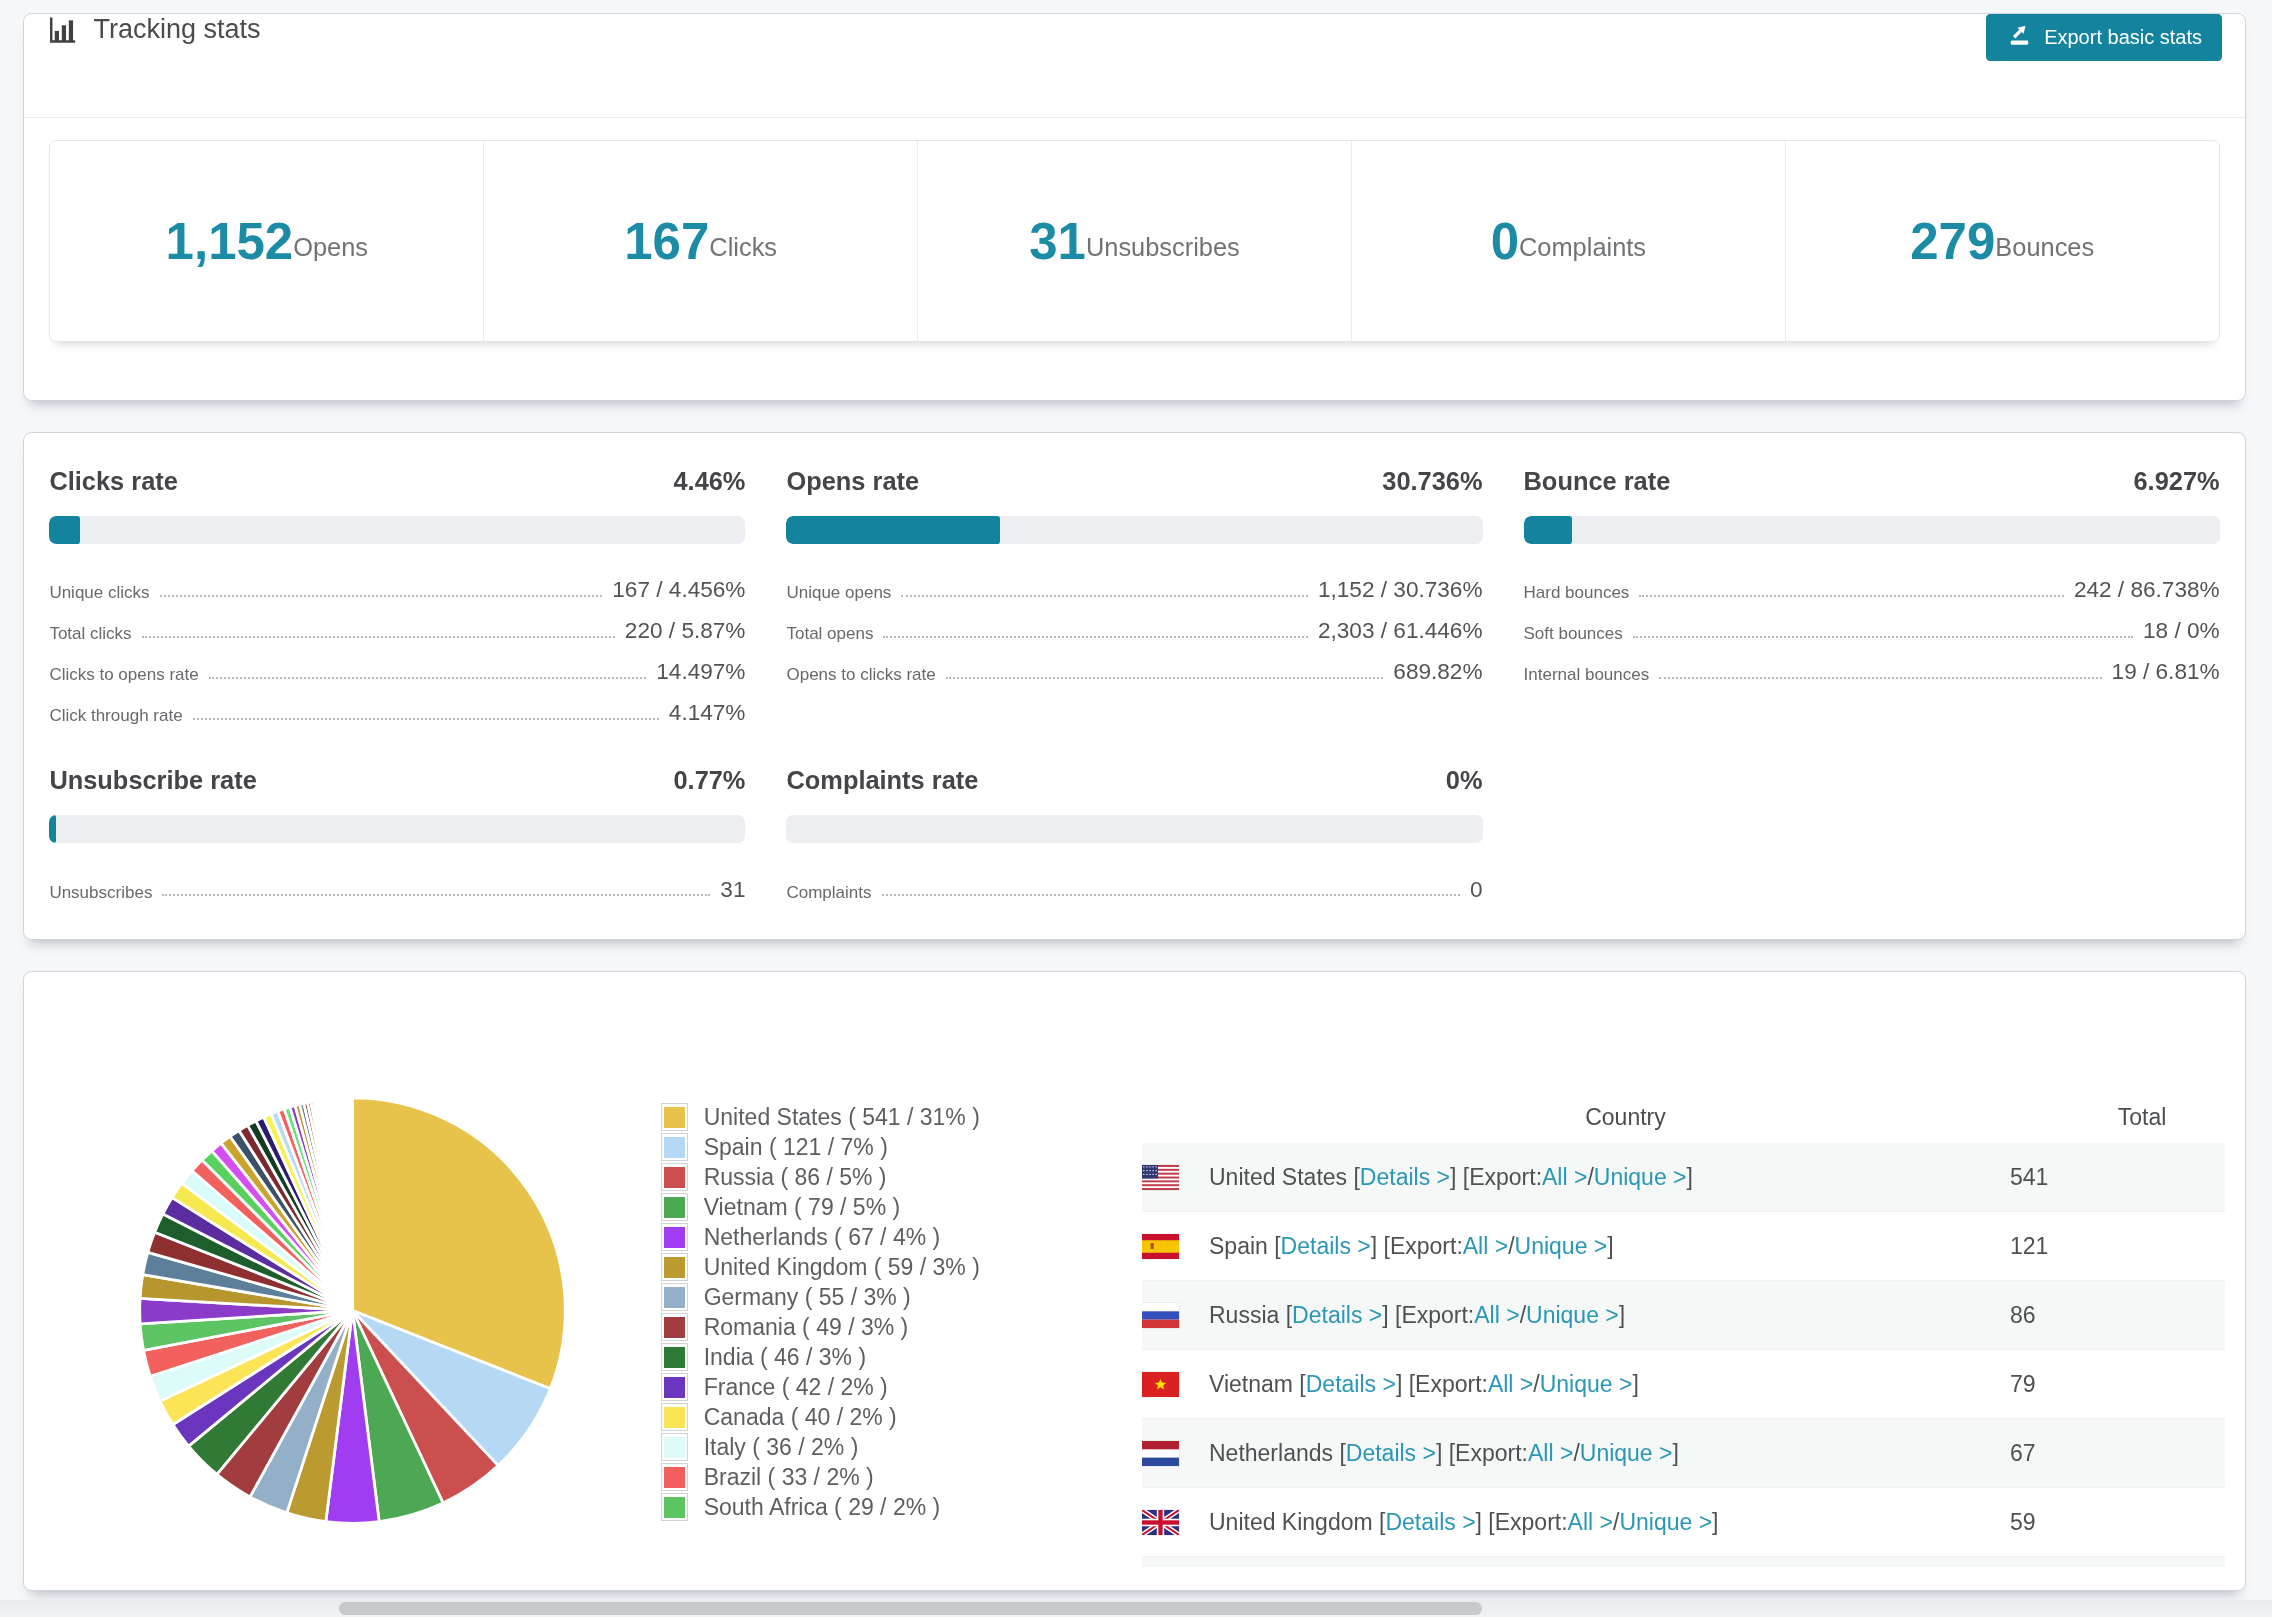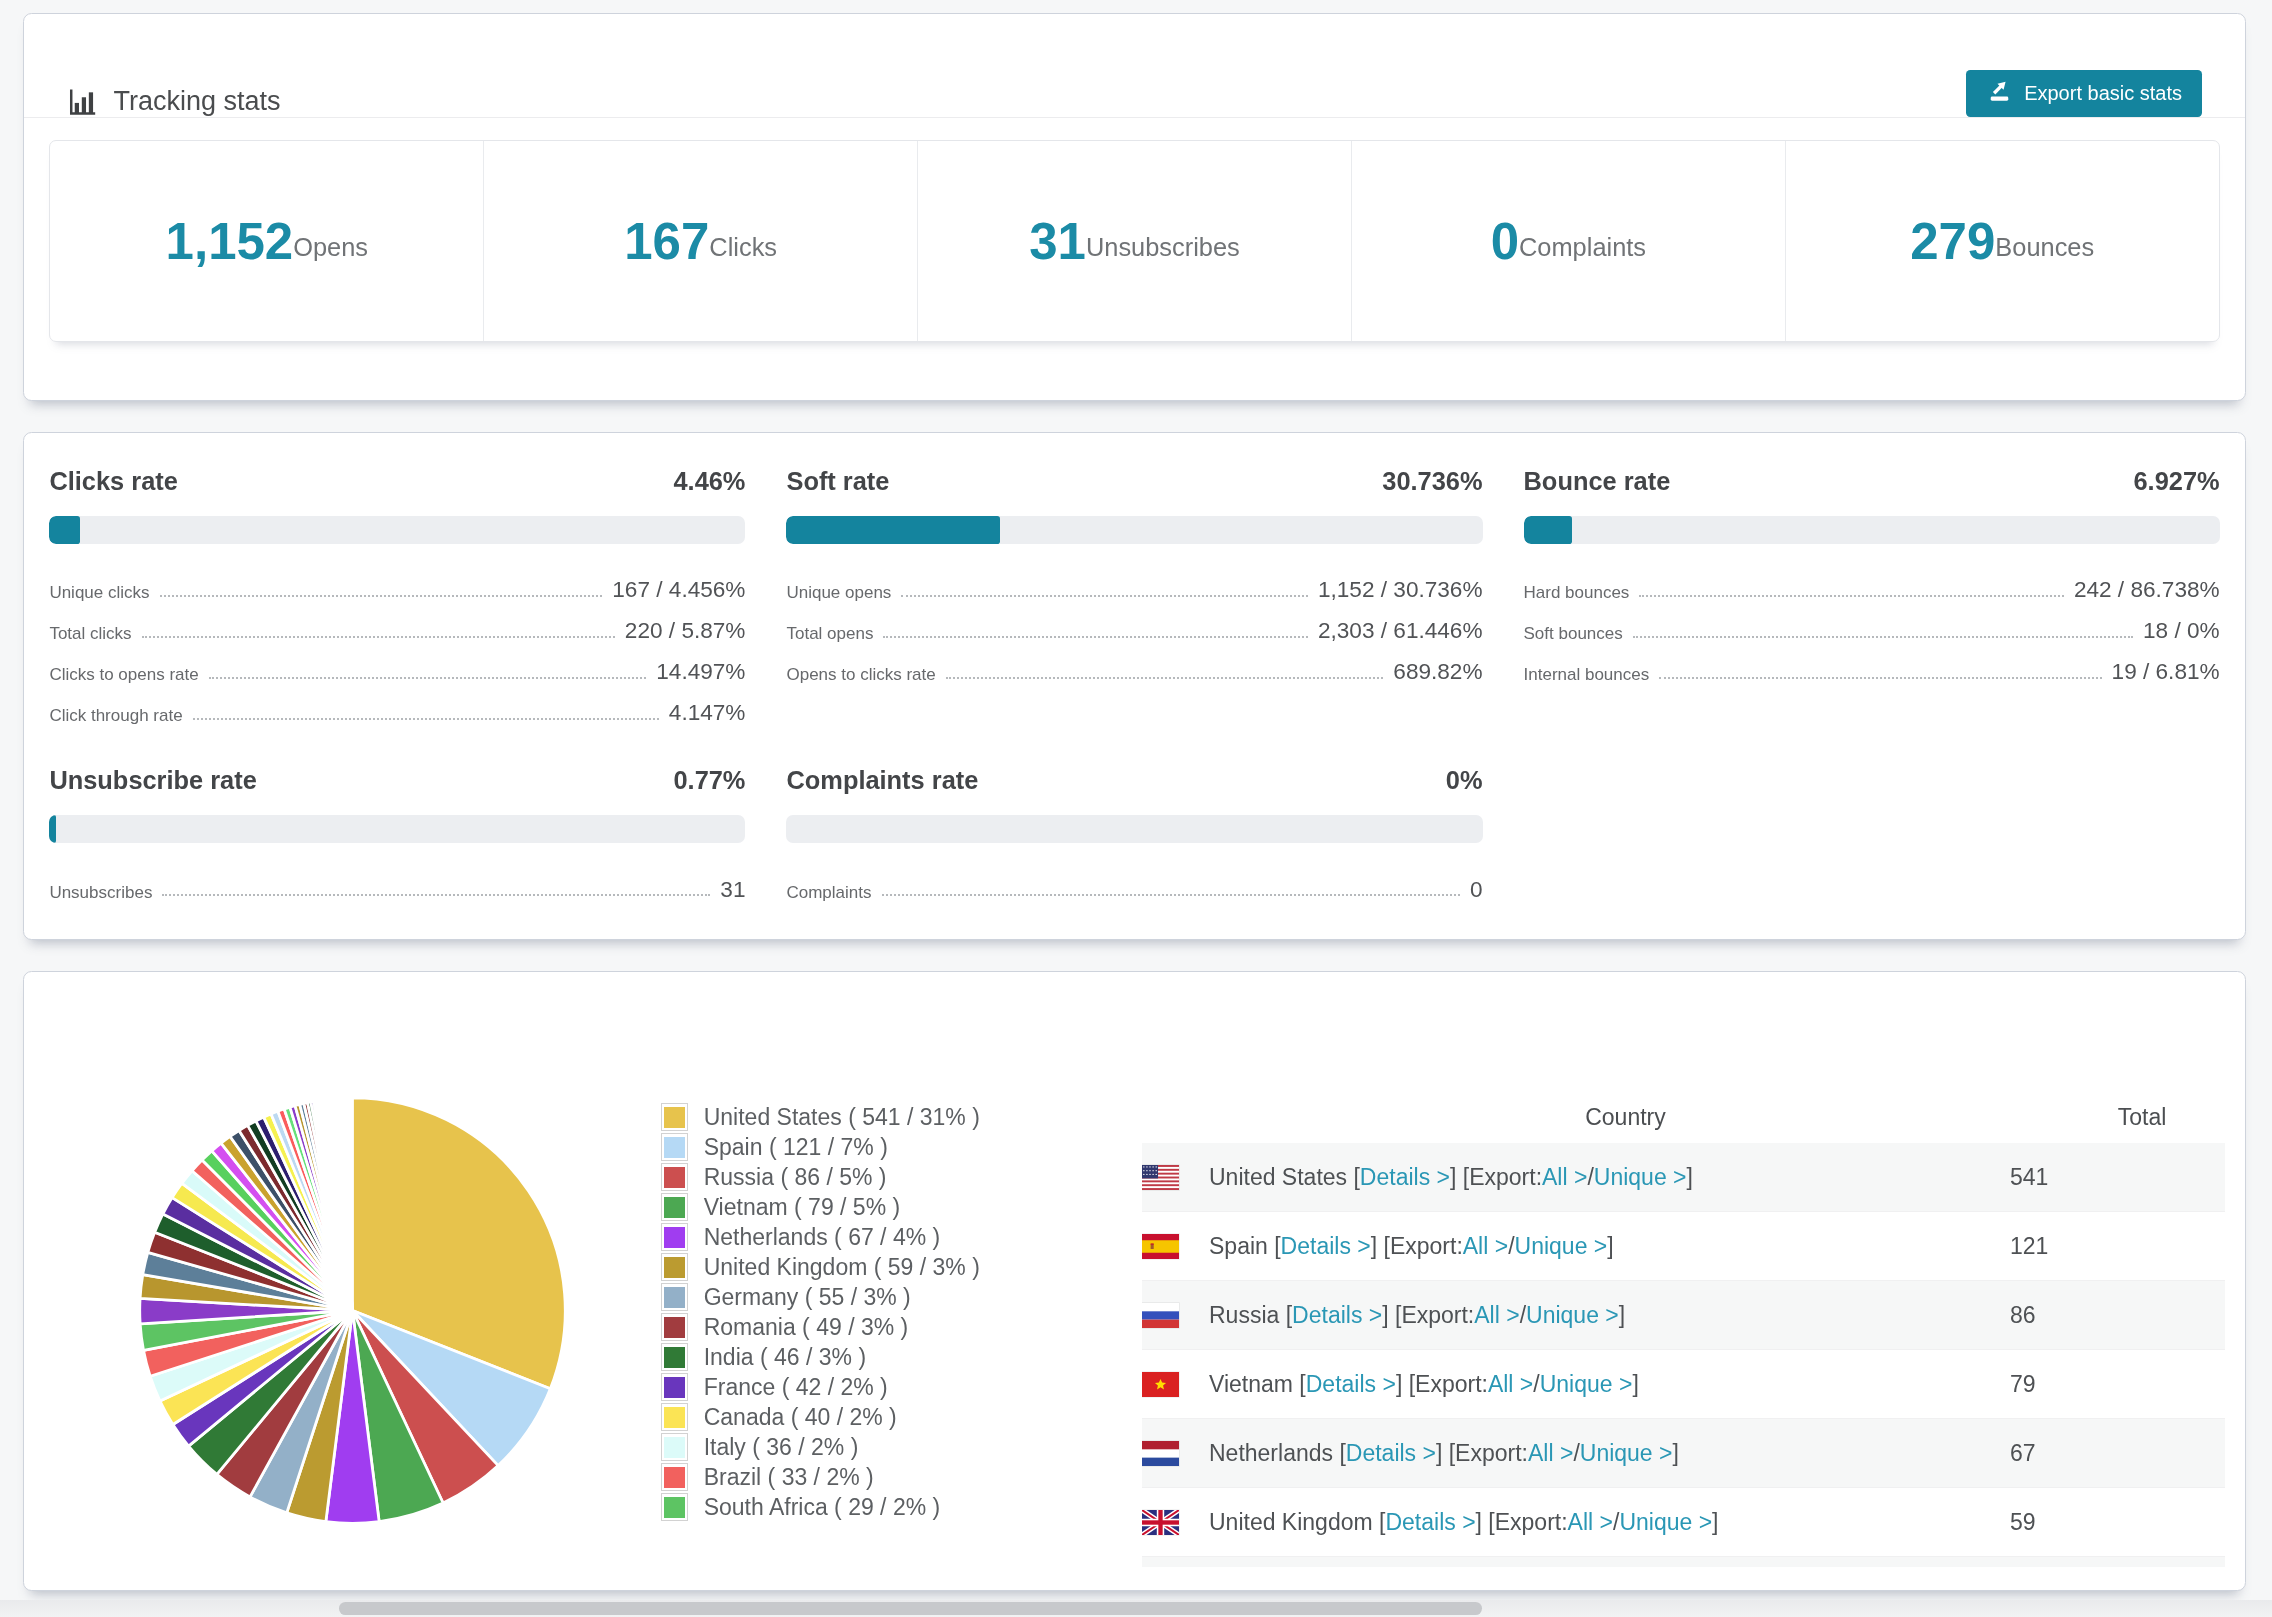--- a/index.html
+++ b/index.html
@@ -8,22 +8,22 @@
     background:#f6f7f8;
     font-family:"Liberation Sans","DejaVu Sans",sans-serif;
     color:#54575a;
   }
   .card{
     position:absolute;left:23px;width:2223px;box-sizing:border-box;
     background:#ffffff;border:1.4px solid #ced3dc;border-radius:8.5px;
     box-shadow:0 10px 11.3px -7px rgba(110,120,140,.45);
   }
   .card-header{
-    display:flex;align-items:flex-end;justify-content:space-between;
-    height:103px;padding:0 43px;border-bottom:1.4px solid #ececee;
+    display:flex;align-items:flex-start;justify-content:space-between;
+    height:103px;padding:0 23px;border-bottom:1.4px solid #ececee;
   }
   .card-title{display:flex;align-items:center;gap:15.5px;font-size:27px;color:#4a4c4e;}
   .card-title svg{display:block;}
   
   #card-tracking{top:12.7px;height:388px;}
   .export-btn{
     display:flex;align-items:center;gap:11.3px;border:none;cursor:pointer;
     background:#14849e;color:#fff;font-family:inherit;
     font-size:20px;height:47px;padding:0 20px;border-radius:4.2px;
   }
@@ -156,21 +156,21 @@
           </div>
           <div class="rate-row">
             <span class="lbl">Click through rate</span>
             <span class="leader"></span>
             <span class="val">4.147%</span>
           </div>
         </div>
       </div>
       <div class="rate-block">
         <div class="rate-head">
-          <span class="rate-title">Soft rate</span>
+          <span class="rate-title">Opens rate</span>
           <span class="rate-value">30.736%</span>
         </div>
         <div class="rate-bar">
           <div class="rate-fill" style="width: max(30.736%, 7px);"></div>
         </div>
         <div class="rate-rows">
           <div class="rate-row">
             <span class="lbl">Unique opens</span>
             <span class="leader"></span>
             <span class="val">1,152 / 30.736%</span>

